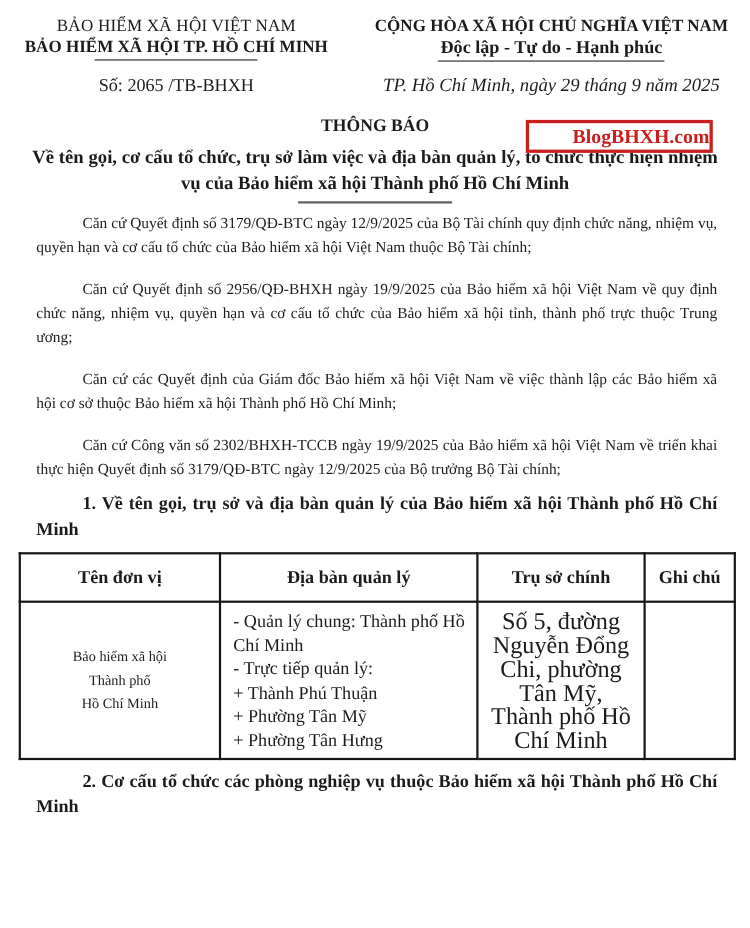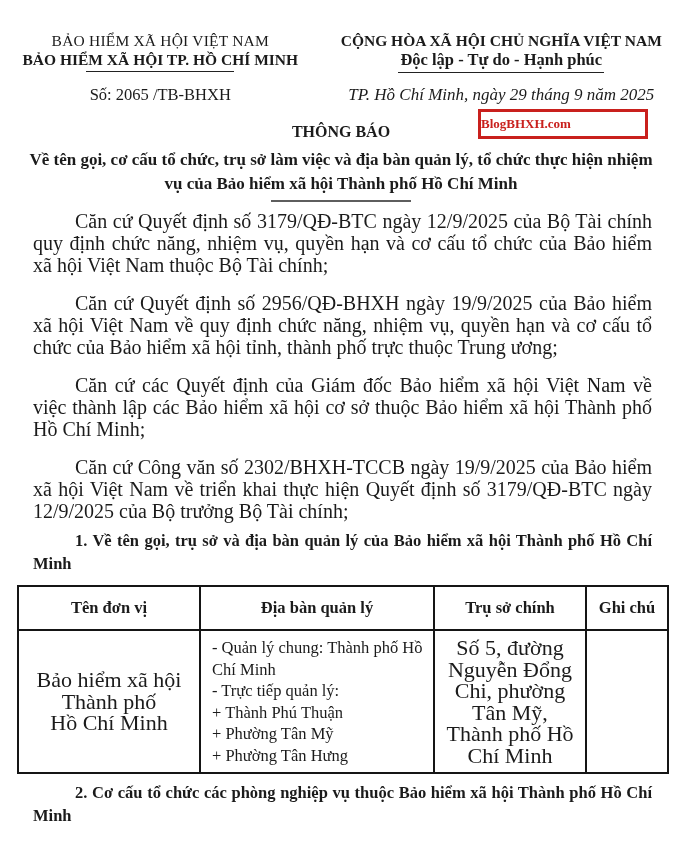--- a/index.html
+++ b/index.html
@@ -4,57 +4,57 @@
 <style>
   html,body{margin:0;padding:0;background:#ffffff;}
   .page{
     position:relative;
     width:682px;height:844px;
     background:#ffffff;
     color:#1b1b1b;
     font-family:"Liberation Serif", serif;
     overflow:hidden;
     box-sizing:border-box;
-    padding-top:31px;
+    padding-top:14px;
   }
   
   .hdr{display:flex;}
   .hdr-left{width:47%;text-align:center;}
   .hdr-right{width:53%;text-align:center;}
   .org-parent{font-size:15.5px;line-height:19px;letter-spacing:.2px;}
   .org-name{font-size:15.5px;line-height:19px;font-weight:bold;}
   .org-underline{width:148px;height:0;border-bottom:1.6px solid #222;margin:2px auto 0;}
   .doc-number{margin-top:13px;font-size:16.5px;line-height:20px;}
   .nat-title{font-size:15.5px;line-height:19px;font-weight:bold;}
   .motto{display:inline-block;font-size:16.5px;line-height:20px;font-weight:bold;
          border-bottom:1.6px solid #222;padding:0 2px 2px;}
   .place-date{margin-top:11px;font-size:17px;line-height:21px;font-style:italic;}
   
   .badge{
     position:absolute;top:109px;left:478px;width:164px;
     border:3px solid #15803d;color:#c9201d;
-    font-weight:bold;font-size:13px;line-height:24px;text-align:left;
+    font-weight:bold;font-size:18px;line-height:24px;text-align:right;
     background:#fff;
   }
   
   .title{margin-top:14px;text-align:center;font-weight:bold;font-size:16px;line-height:26px;}
   .subtitle{margin:3px auto 0;width:92%;text-align:center;font-weight:bold;
             font-size:17px;line-height:23.5px;}
   .subtitle-rule{width:140px;height:2px;background:#5e5e5e;margin:5px auto 0;}
   
   .body-text{padding:0 30px 0 33px;}
-  .para{margin:16px 0 0;font-size:20px;line-height:22px;text-align:justify;text-indent:42px;}
+  .para{margin:16px 0 0;font-size:14px;line-height:22px;text-align:justify;text-indent:42px;}
   .para.first{margin-top:8px;}
   .section-heading{margin:7px 0 0;font-size:16.5px;line-height:23px;font-weight:bold;
                    text-align:justify;text-indent:42px;}
   
   table.org{border-collapse:collapse;margin:10px 0 0 17px;table-layout:fixed;}
   table.org th, table.org td{border:2px solid #151515;vertical-align:middle;}
   table.org th{height:42px;font-size:16.5px;font-weight:bold;text-align:center;padding:0 4px;}
-  td.cell-unit{text-align:center;font-size:22px;line-height:21.5px;padding:4px 6px;}
+  td.cell-unit{text-align:center;font-size:13px;line-height:21.5px;padding:4px 6px;}
   td.cell-mgmt{font-size:16.5px;line-height:21.5px;padding:6px 4px 6px 11px;vertical-align:middle;}
   td.cell-hq{text-align:center;font-size:22px;line-height:21.5px;padding:4px 10px;}
   td.cell-note{padding:0;}
   .c1{width:182px;} .c2{width:234px;} .c3{width:152px;} .c4{width:82px;}
 </style>
 </head>
 <body>
 
 <div class="page">
 

